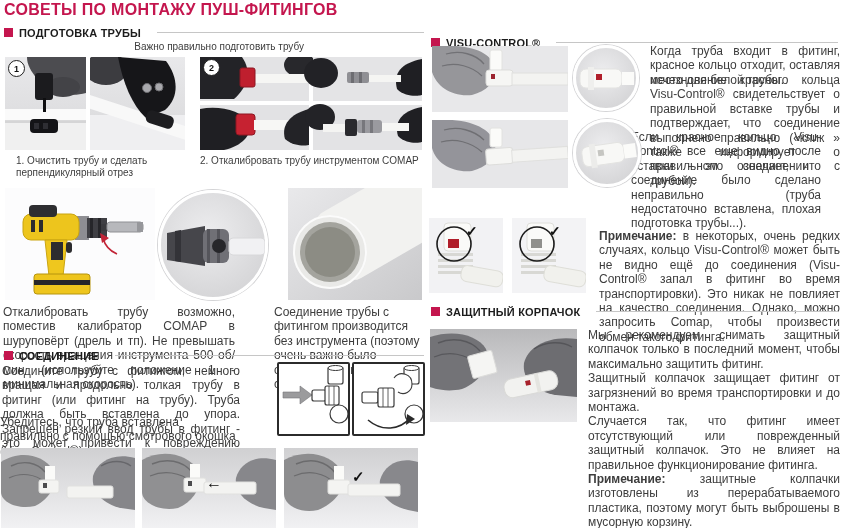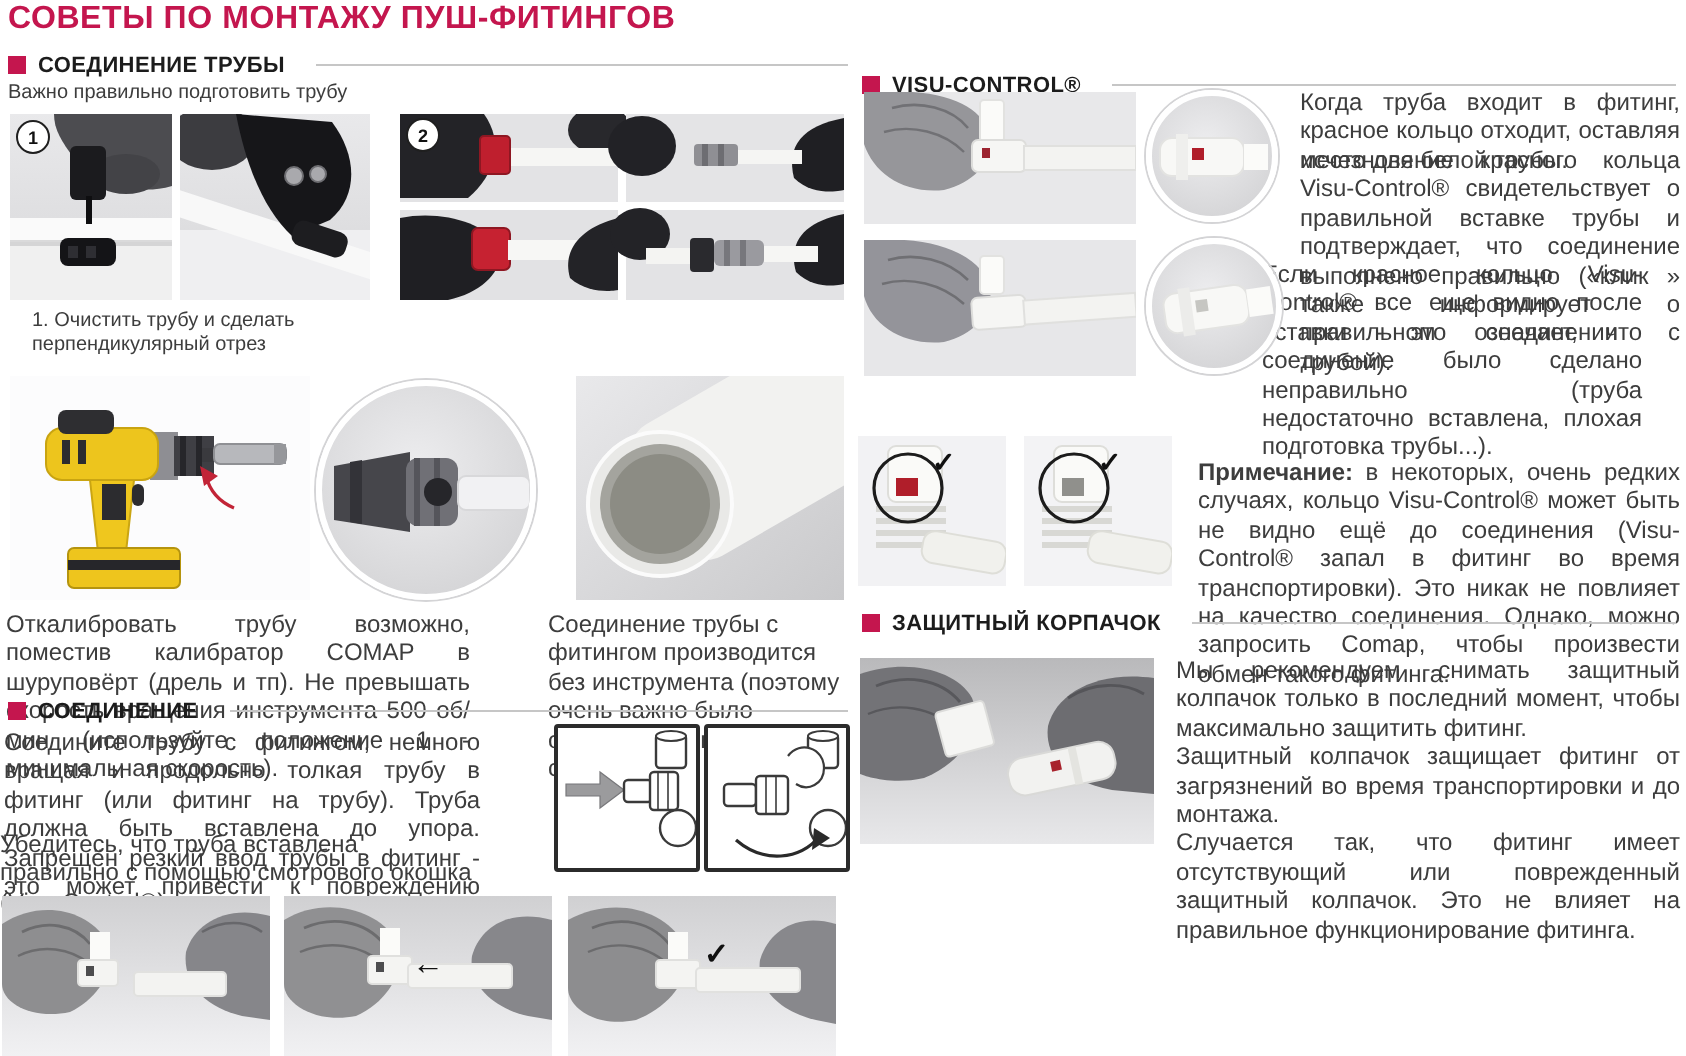--- a/index.html
+++ b/index.html
@@ -28,24 +28,24 @@
 </style>
 </head>
 <body>
 
 <div class="page">
 
   <div class="page-title">СОВЕТЫ ПО МОНТАЖУ ПУШ-ФИТИНГОВ</div>
 
   <div class="sec-head" style="left:4px;top:27px;width:420px;">
     <div class="sq"></div>
-    <div class="sec-title">СОЕДИНЕНИЕ ТРУБЫ</div>
+    <div class="sec-title">ПОДГОТОВКА ТРУБЫ</div>
     <div class="rule"></div>
   </div>
-  <div class="txt t10" style="left:4px;top:41px;width:300px;">Важно правильно подготовить трубу</div>
+  <div class="txt t10" style="left:4px;top:41px;width:300px;text-align:right;">Важно правильно подготовить трубу</div>
 
   <div class="badge" style="left:8px;top:60px;">1</div>
 
   <div class="photo" style="left:5px;top:57px;width:81px;height:93px;">
     <svg width="81" height="93" viewBox="0 0 81 93">
       <defs>
           <linearGradient id="gA" x1="0" y1="0" x2="0" y2="1">
         <stop offset="0" stop-color="#e9e9eb"></stop>
             <stop offset="1" stop-color="#d7d7d9"></stop>
           </linearGradient>
@@ -121,20 +121,21 @@
         <rect x="32" y="14" width="12" height="17" rx="2" fill="#2a2a2e"></rect>
         <rect x="44" y="15" width="25" height="13" rx="3" fill="#9a9a9f"></rect>
         <rect x="49" y="15" width="3" height="13" fill="#77777c"></rect>
           <rect x="57" y="15" width="3" height="13" fill="#77777c"></rect>
         <rect x="69" y="18" width="27" height="8" fill="#f6f6f4"></rect>
         </g>
     </svg>
   </div>
 
   <div class="txt t10" style="left:4px;top:155px;width:215px;margin-left:12px;">1. Очистить трубу и сделать перпендикулярный отрез</div>
+  <div class="txt t10" style="left:200px;top:155px;width:222px;">2. Откалибровать трубу инструментом COMAP</div>
 
   <div class="photo" style="left:5px;top:188px;width:150px;height:112px;">
     <svg width="150" height="112" viewBox="0 0 150 112">
       <rect width="150" height="112" fill="#fcfcfd"></rect>
       <rect x="70" y="28" width="14" height="24" fill="#8e8e93"></rect>
       <rect x="82" y="30" width="20" height="20" fill="#3f3f44"></rect>
       <rect x="85" y="30" width="3" height="20" fill="#26262a"></rect>
         <rect x="93" y="30" width="3" height="20" fill="#26262a"></rect>
       <rect x="18" y="26" width="56" height="26" rx="8" fill="#edc51d" stroke="#c9a411"></rect>
       <rect x="24" y="17" width="28" height="12" rx="4" fill="#2e2e31"></rect>
@@ -392,15 +393,16 @@
         <rect x="96" y="51" width="5" height="5" fill="#a8222c"></rect>
         <rect x="106" y="46" width="4" height="19" fill="#e4e4e0"></rect>
       </g>
     </svg>
   </div>
 
   <div class="txt just" style="left:588px;top:328px;width:252px;">
     <p>Мы рекомендуем снимать защитный колпачок только в последний момент, чтобы максимально защитить фитинг.</p>
     <p>Защитный колпачок защищает фитинг от загрязнений во время транспортировки и до монтажа.</p>
     <p>Случается так, что фитинг имеет отсутствующий или поврежденный защитный колпачок. Это не влияет на правильное функционирование фитинга.</p>
+    <p><b>Примечание:</b><span> защитные колпачки изготовлены из перерабатываемого пластика, поэтому могут быть выброшены в мусорную корзину.</span></p>
   </div>
 
 </div>
 
 </body></html>

